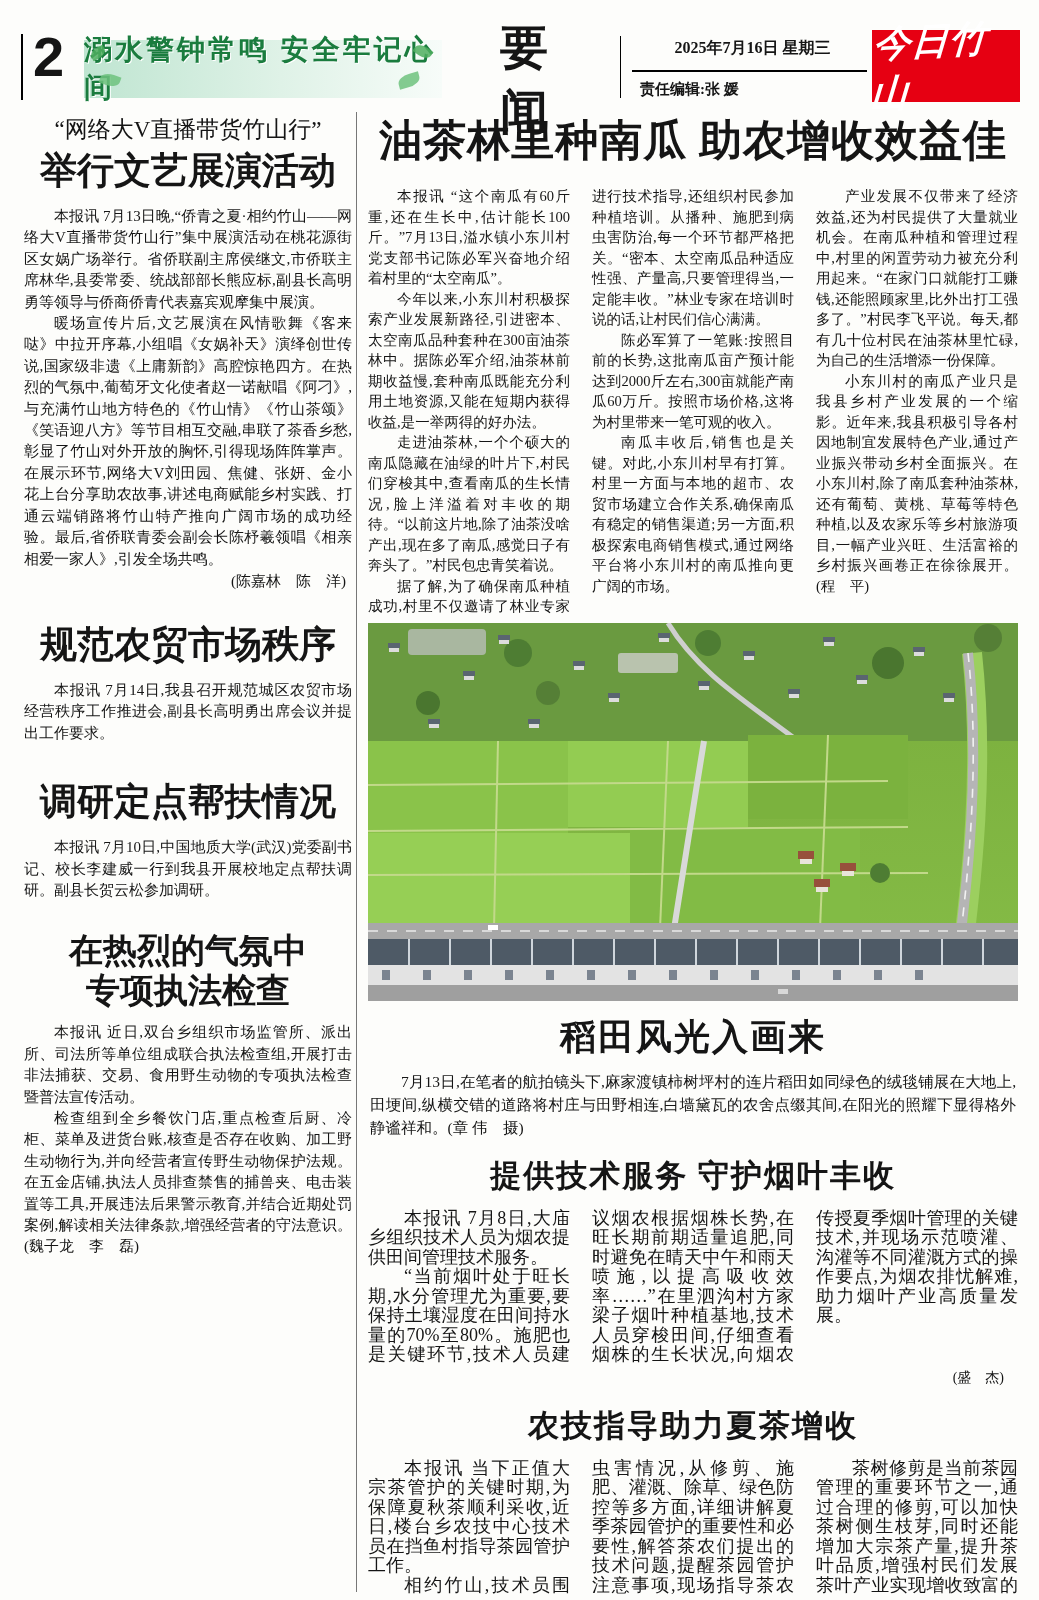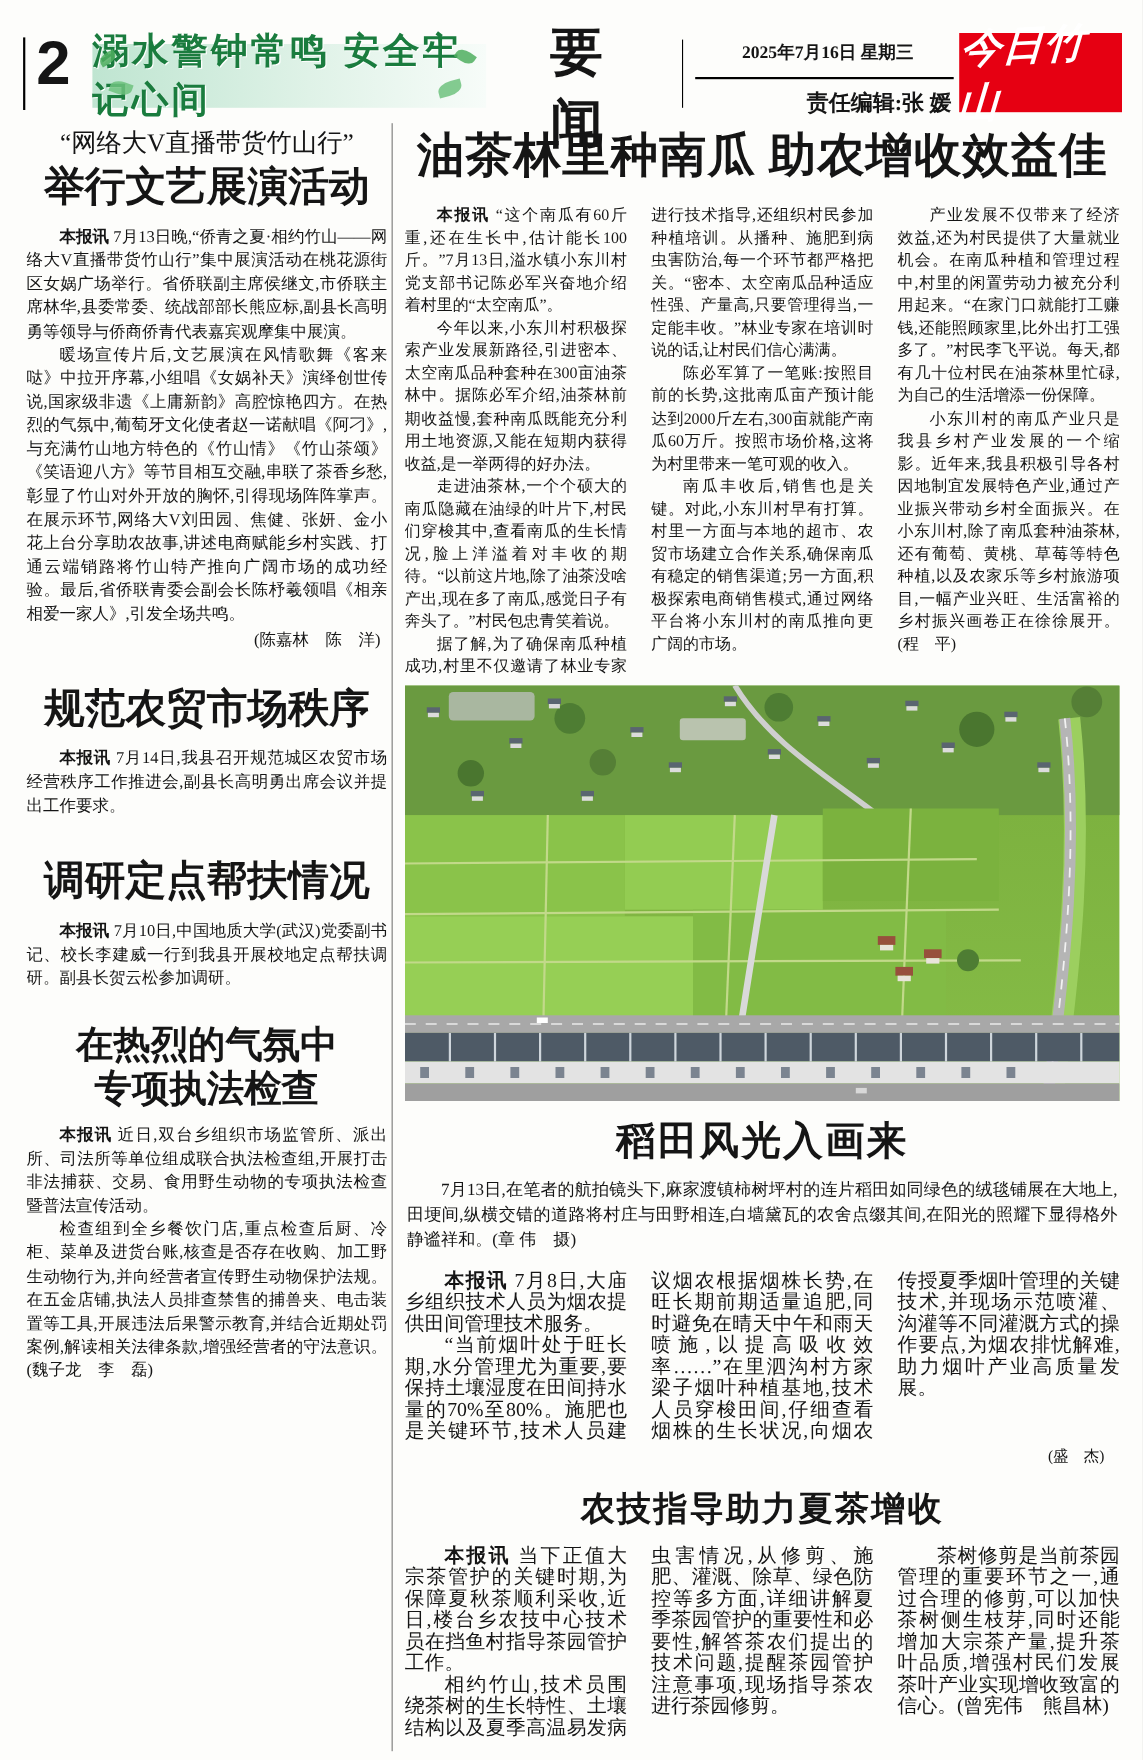--- a/index.html
+++ b/index.html
@@ -5,42 +5,42 @@
   html,body{margin:0;padding:0;background:#9a9a9a;}
   .page{position:relative;width:1039px;height:1600px;margin:0 auto;background:#fdfdfb;
         font-family:"Liberation Serif",serif;color:#151515;overflow:hidden;}
   
   .hdr-rule-left{position:absolute;left:21px;top:34px;width:2px;height:66px;background:#000;}
   .pageno{position:absolute;left:33px;top:24px;font-size:56px;font-weight:900;
           font-family:"Liberation Sans",sans-serif;}
   .banner{position:absolute;left:84px;top:40px;width:358px;height:58px;
           background:linear-gradient(90deg,#bfe5d1 0%,#dff2e7 55%,#f7fcf9 100%);
           display:flex;align-items:center;justify-content:center;}
-  .banner-text{font-size:33px;font-weight:900;color:#1a7c3e;letter-spacing:3px;
+  .banner-text{font-size:28px;font-weight:900;color:#1a7c3e;letter-spacing:3px;
                font-family:"Liberation Sans",sans-serif;text-shadow:1px 1px 0 #ffffff;}
   .leaf{position:absolute;border-radius:60% 0 60% 0;background:#4fae5f;opacity:.85;}
   .section-title{position:absolute;left:448px;top:16px;width:170px;text-align:center;
                  font-size:48px;font-weight:900;letter-spacing:18px;}
   .hdr-rule-mid{position:absolute;left:620px;top:36px;width:1px;height:62px;background:#000;}
   .hdr-date{position:absolute;left:640px;top:38px;width:225px;text-align:center;
             font-size:16px;font-weight:700;}
   .hdr-line{position:absolute;left:632px;top:70px;width:235px;height:2px;background:#000;}
-  .hdr-editor{position:absolute;left:640px;top:80px;width:225px;text-align:right;
-              font-size:20px;font-weight:700;}
+  .hdr-editor{position:absolute;left:640px;top:80px;width:225px;
+              font-size:15px;font-weight:700;}
   .masthead{position:absolute;left:872px;top:30px;width:148px;height:72px;background:#e60012;
             display:flex;align-items:center;justify-content:center;}
   .masthead-text{color:#fff;font-size:37px;font-weight:900;font-style:italic;
                  transform:rotate(-3deg) skewX(-6deg);letter-spacing:1px;}
   
   .vdivider{position:absolute;left:356px;top:112px;width:1px;height:1480px;background:#777;}
   .leftcol{position:absolute;left:24px;top:112px;width:328px;height:1482px;overflow:hidden;}
   .rightcol{position:absolute;left:368px;top:112px;width:650px;height:1482px;overflow:hidden;}
   
   .para{margin:0;text-indent:2em;text-align:justify;}
-  .para strong{font-family:"Liberation Sans",sans-serif;font-weight:700;}
+  .para strong{font-family:"Liberation Sans",sans-serif;font-weight:400;}
   .body-l{font-size:15px;line-height:21.4px;}
   .body-r{font-size:14.5px;line-height:20.5px;column-count:3;column-gap:22px;}
   .byline{text-align:right;font-size:15px;padding-right:6px;margin:2px 0 0 0;}
   .t-sub{text-align:center;font-size:23px;margin:2px 0 4px 0;}
   .t-big{text-align:center;font-size:37px;font-weight:900;line-height:44px;margin:0 0 12px 0;}
   .t-mid{text-align:center;font-size:34px;font-weight:900;line-height:40px;margin:0 0 10px 0;}
   .t-main{text-align:center;font-size:43px;font-weight:900;margin:0 0 16px 0;letter-spacing:1px;}
   .t-sec{text-align:center;font-size:31px;font-weight:900;margin:0 0 12px 0;letter-spacing:2px;}
   .art{margin-bottom:26px;}
   
@@ -241,20 +241,21 @@
           <rect x="410" y="366" width="10" height="5" fill="#d8d8d8"></rect>
       </svg>
     </div>
 
     <div>
       <div class="cap-title">稻田风光入画来</div>
       <p class="cap-text">7月13日,在笔者的航拍镜头下,麻家渡镇柿树坪村的连片稻田如同绿色的绒毯铺展在大地上,田埂间,纵横交错的道路将村庄与田野相连,白墙黛瓦的农舍点缀其间,在阳光的照耀下显得格外静谧祥和。(章 伟　摄)</p>
     </div>
 
     <div style="margin-top:16px;">
+      <div class="t-sec">提供技术服务  守护烟叶丰收</div>
       <div class="sub-body">
           <p class="para"><strong>本报讯</strong> 7月8日,大庙乡组织技术人员为烟农提供田间管理技术服务。</p>
           <p class="para">“当前烟叶处于旺长期,水分管理尤为重要,要保持土壤湿度在田间持水量的70%至80%。施肥也是关键环节,技术人员建议烟农根据烟株长势,在旺长期前期适量追肥,同时避免在晴天中午和雨天喷施,以提高吸收效率……”在里泗沟村方家梁子烟叶种植基地,技术人员穿梭田间,仔细查看烟株的生长状况,向烟农传授夏季烟叶管理的关键技术,并现场示范喷灌、沟灌等不同灌溉方式的操作要点,为烟农排忧解难,助力烟叶产业高质量发展。</p>
         </div>
       <p class="sub-byline">(盛　杰)</p>
     </div>
 
     <div style="margin-top:18px;">
       <div class="t-sec">农技指导助力夏茶增收</div>
       <div class="sub-body">

